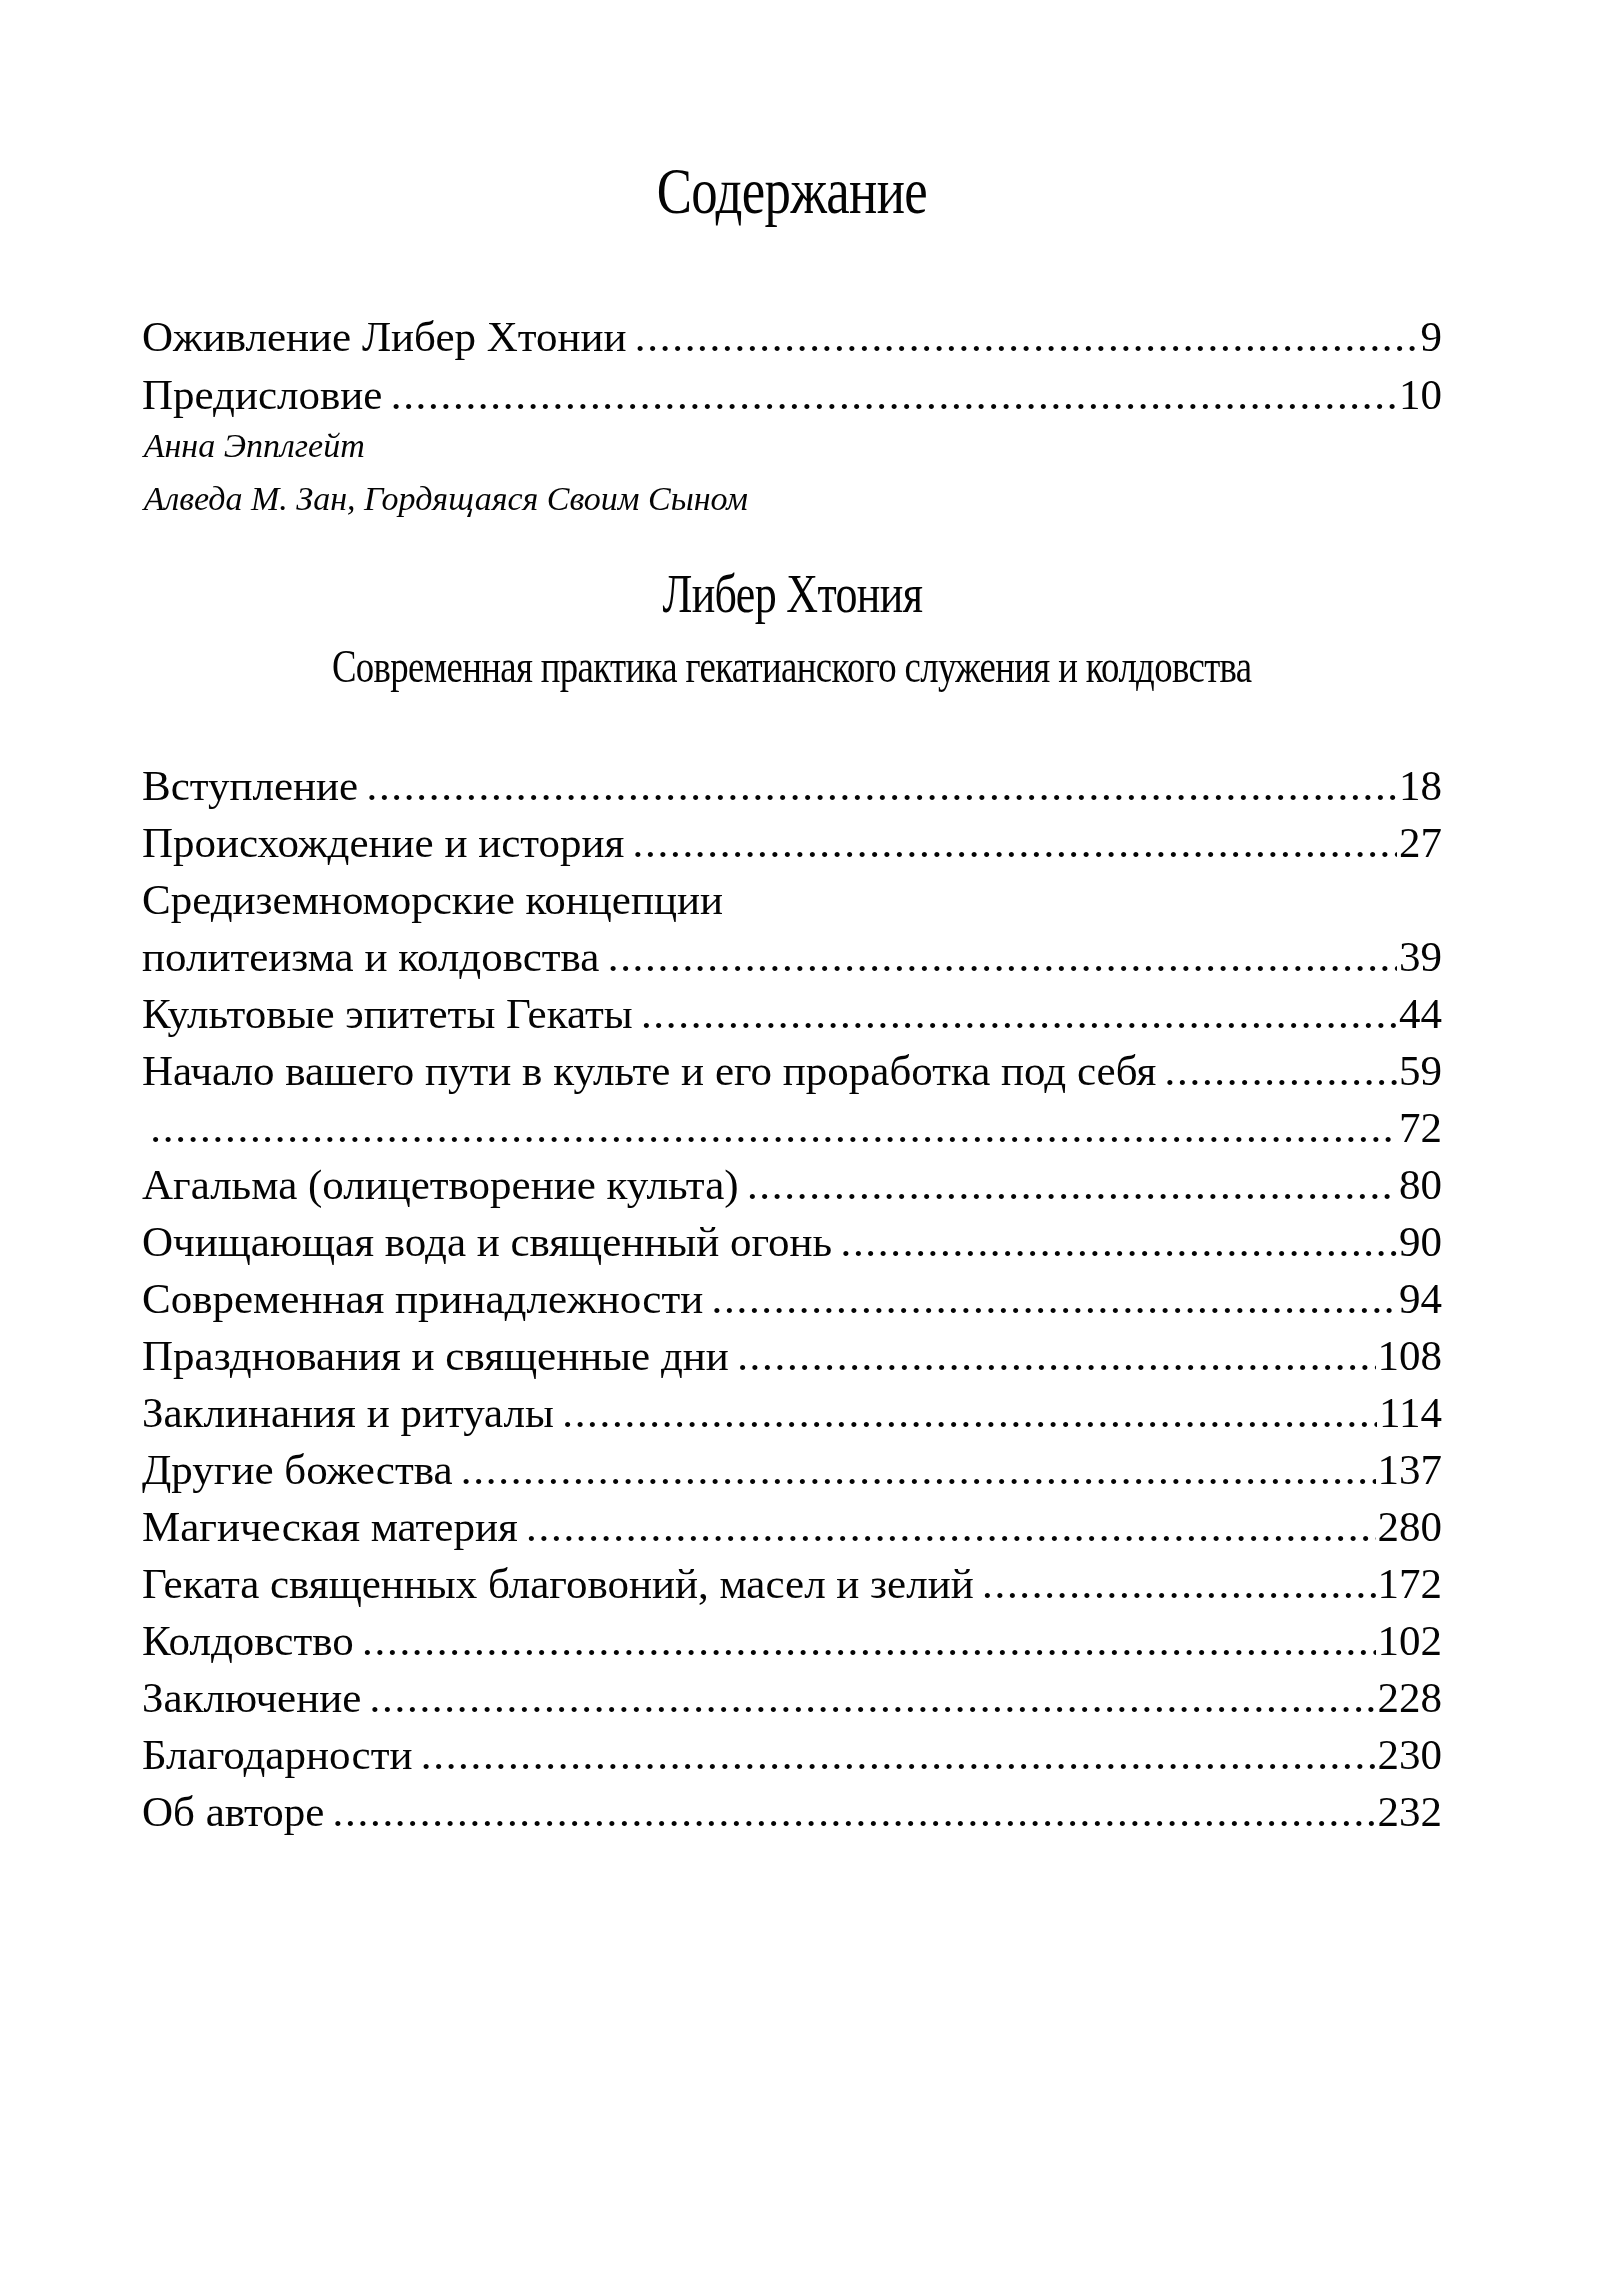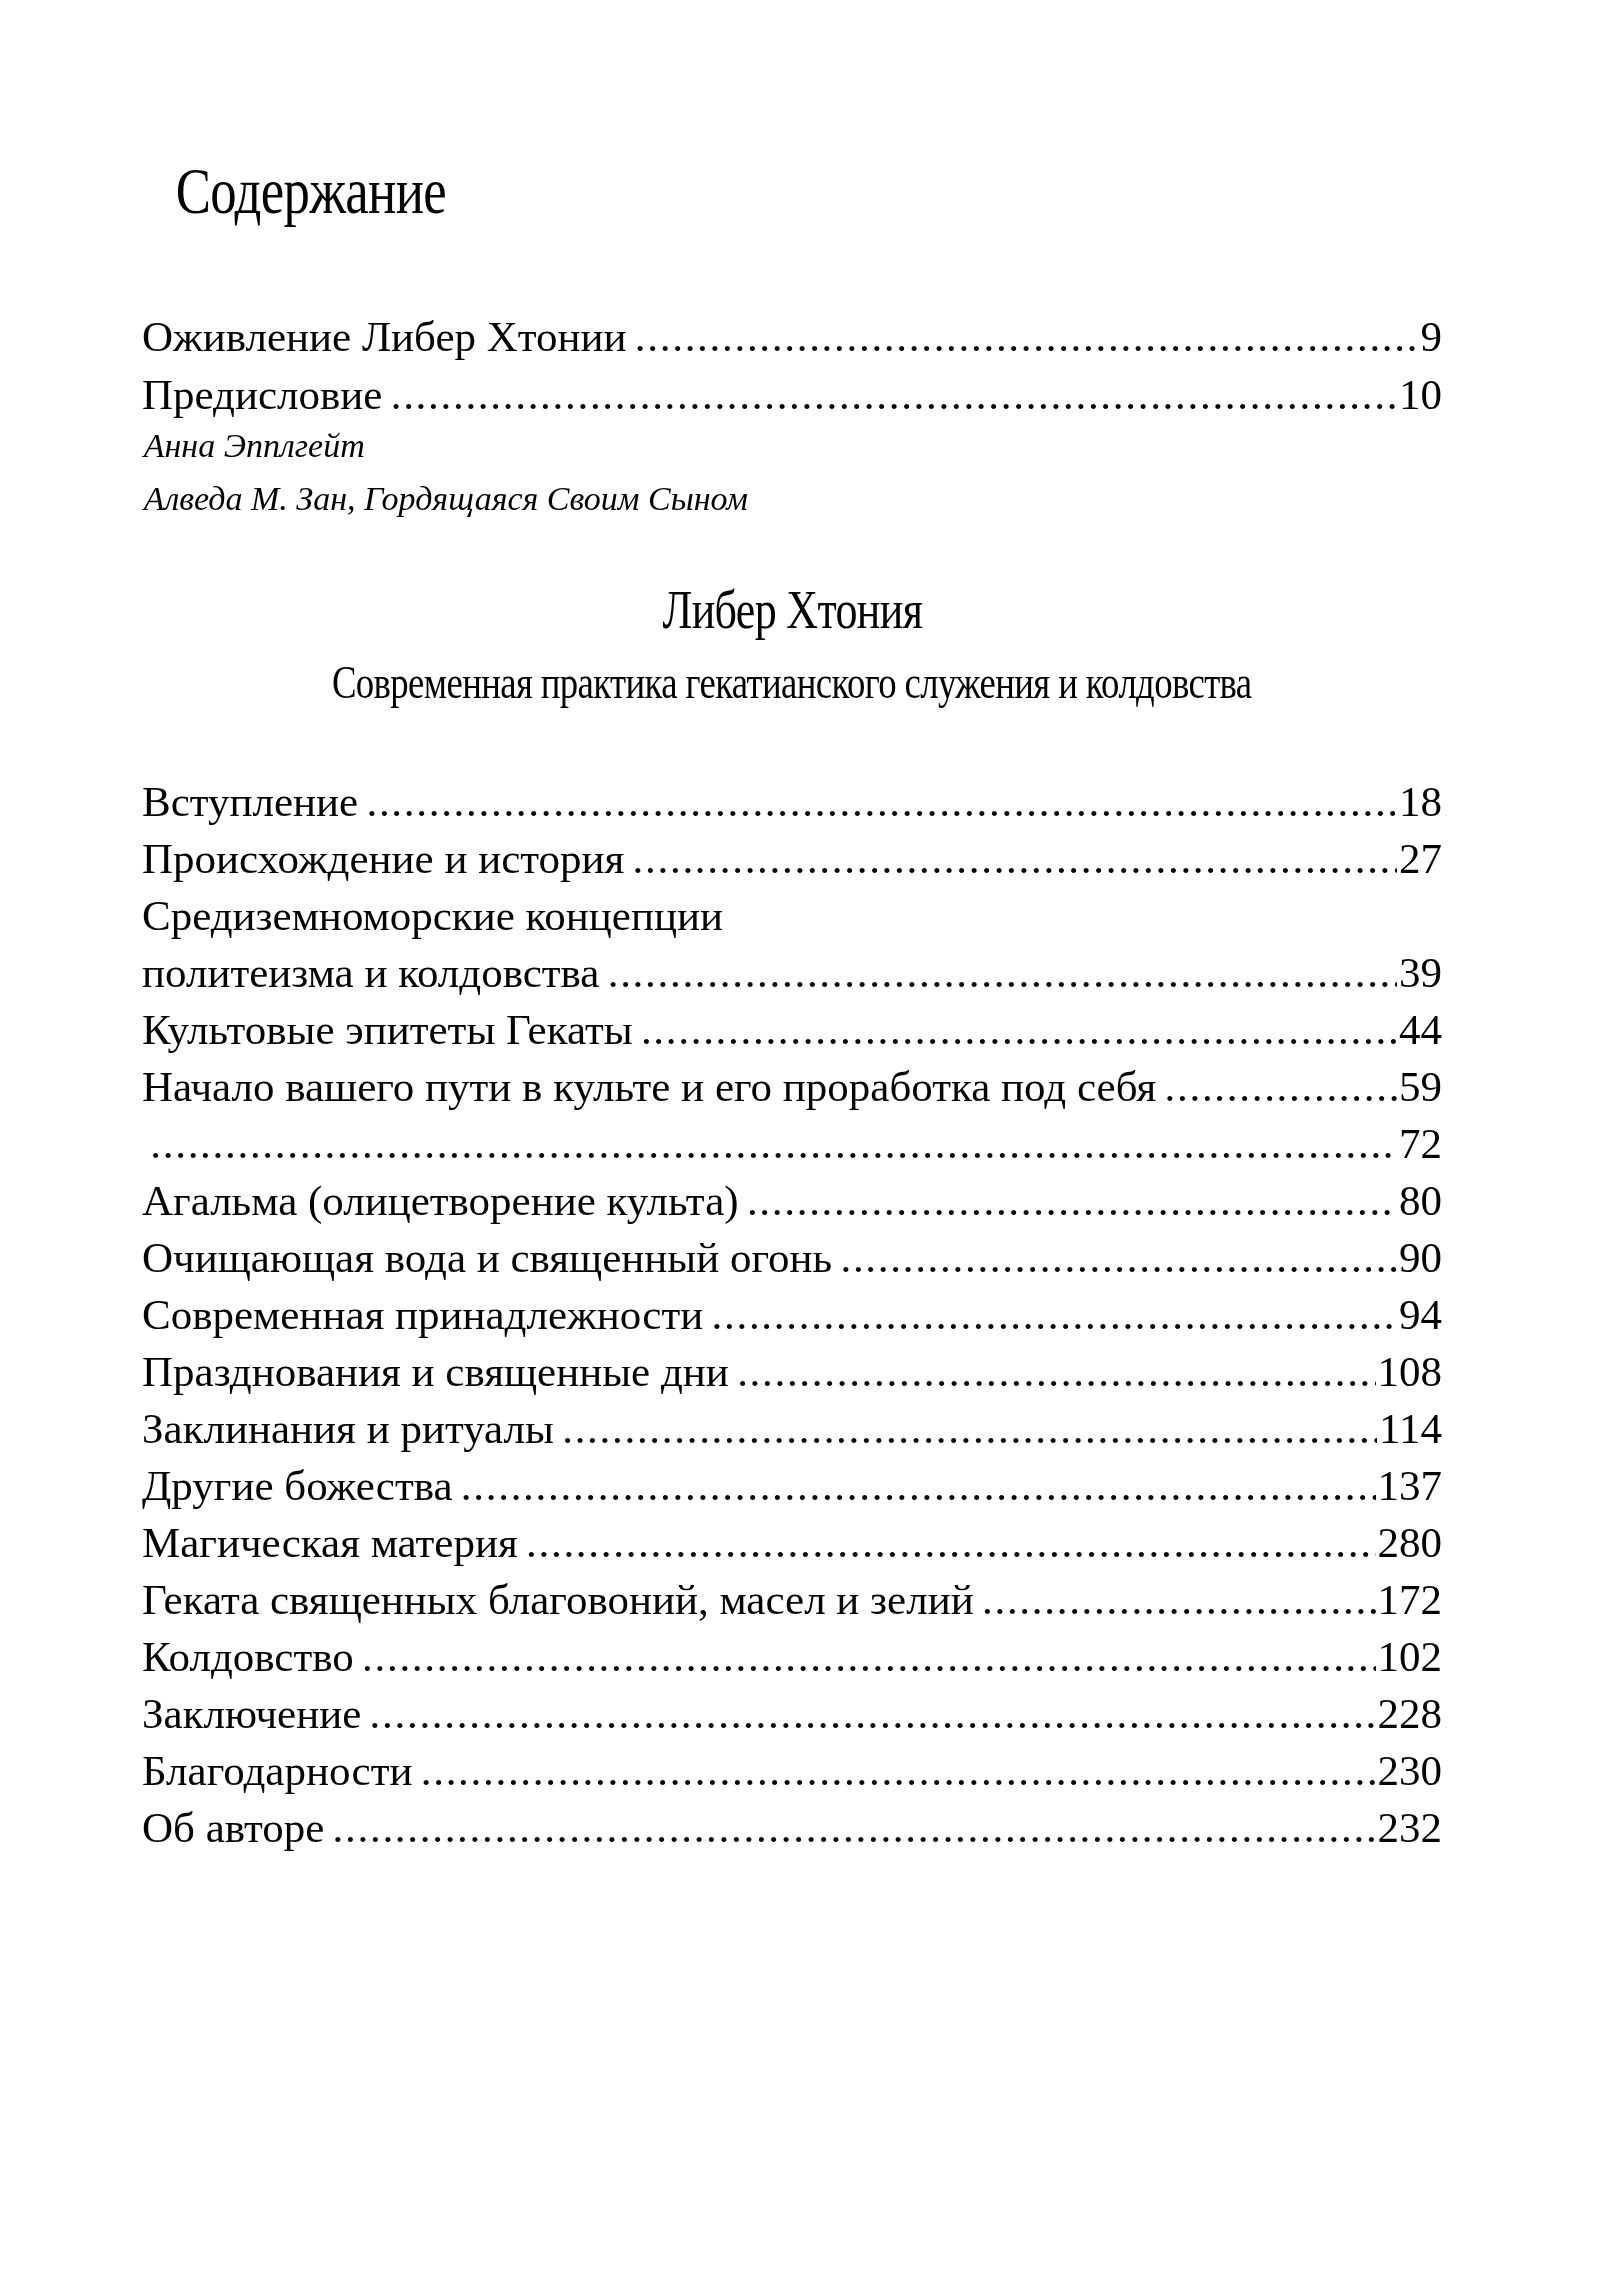--- a/index.html
+++ b/index.html
@@ -17,35 +17,36 @@
   .page {
     box-sizing: border-box;
     width: 1612px;
     height: 2295px;
     padding: 0 170px 0 142px;
     background: #ffffff;
   }
   
   .main-title {
     margin: 154px 0 0 0;
+    text-align: center;
     font-size: 66px;
     line-height: 73px;
     font-weight: normal;
     white-space: nowrap;
   }
   .main-title .squeeze,
   .section-title .squeeze,
   .section-subtitle .squeeze {
     display: inline-block;
     transform: scaleX(0.80);
     transform-origin: center;
     letter-spacing: -0.8px;
   }
   .section-head {
-    margin-top: 55px;
+    margin-top: 39px;
     text-align: center;
   }
   .section-title {
     font-size: 55px;
     line-height: 71px;
     font-weight: normal;
     white-space: nowrap;
   }
   .section-subtitle {
     margin-top: 6.6px;

